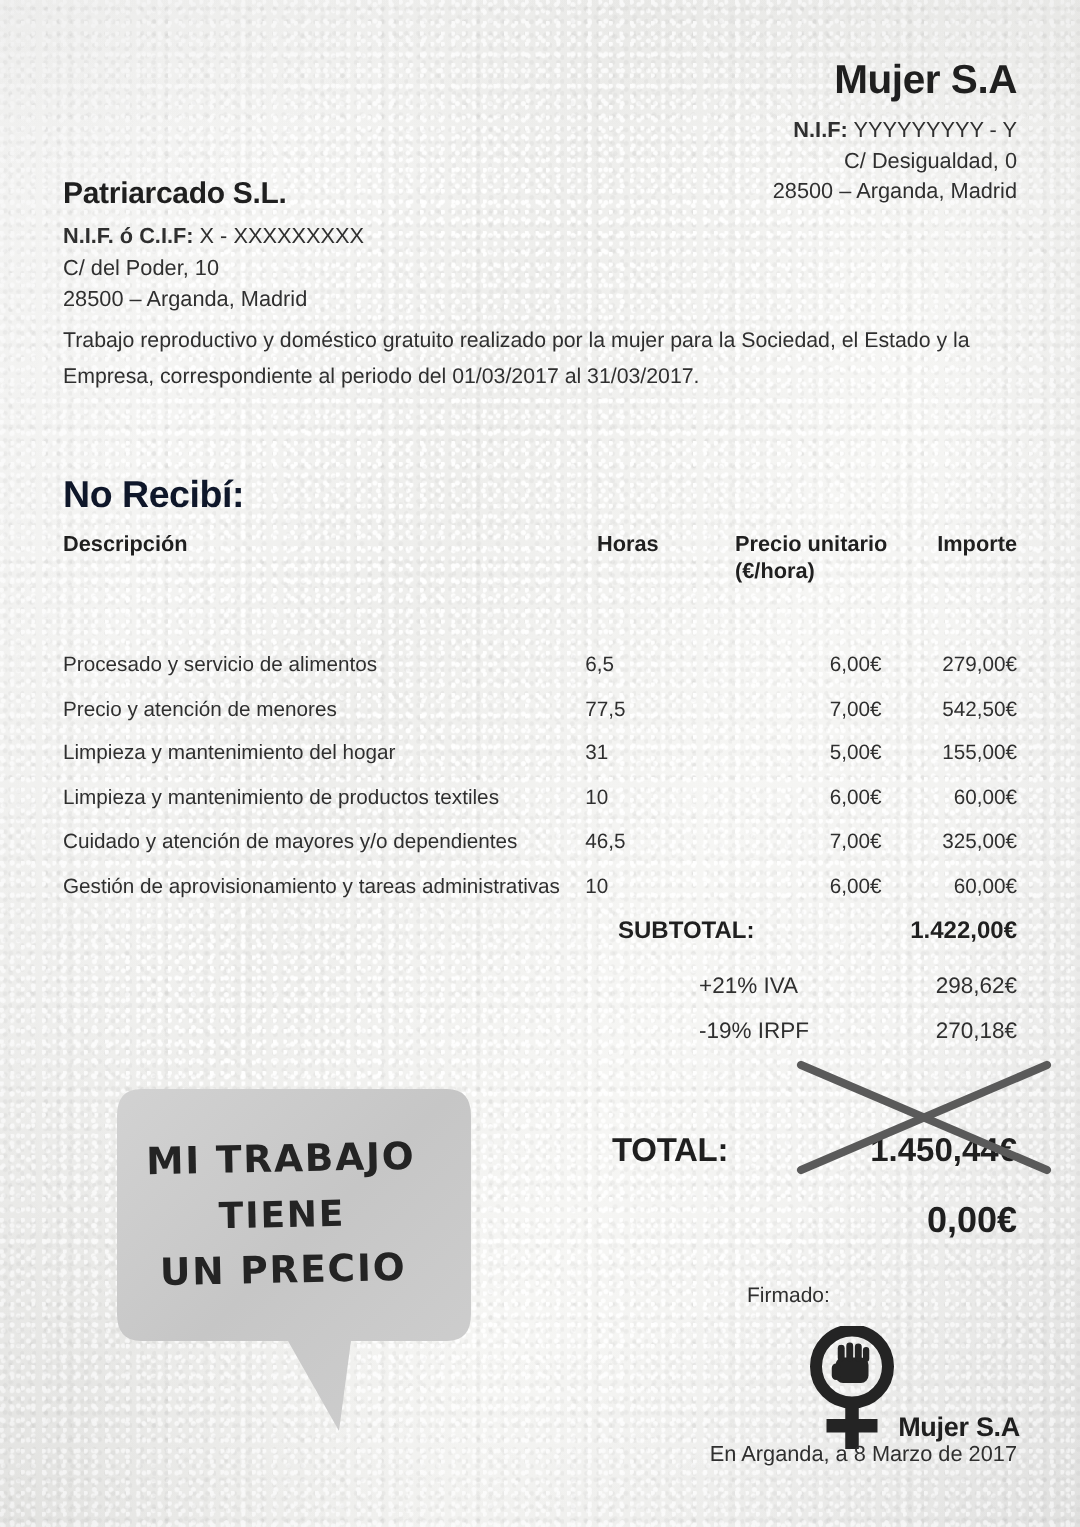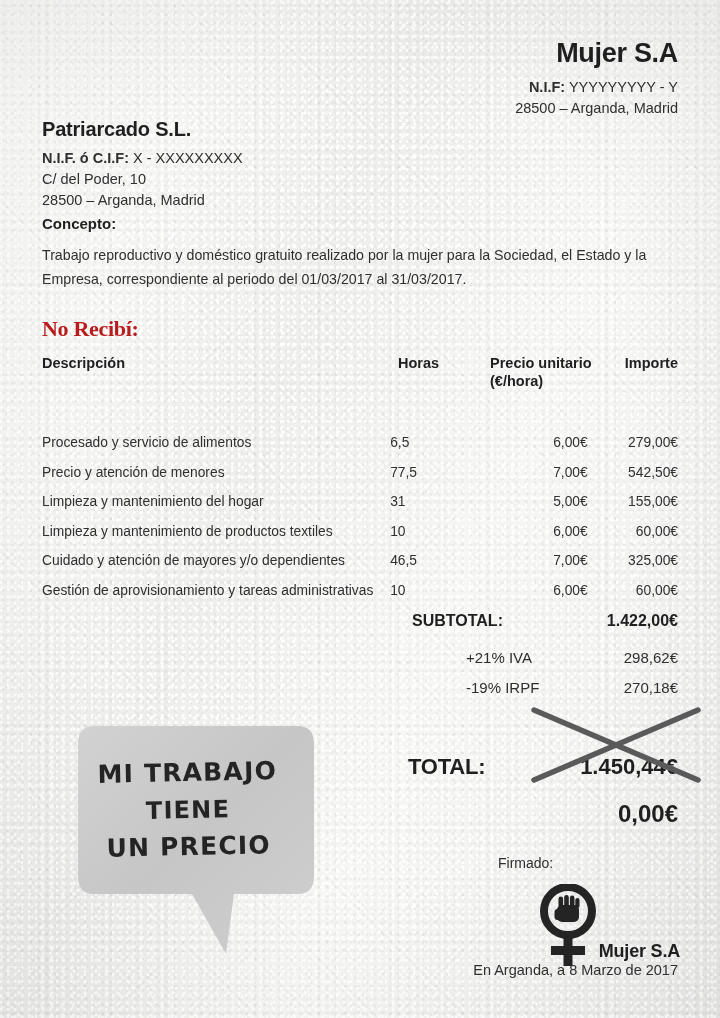--- a/index.html
+++ b/index.html
@@ -103,25 +103,24 @@
     font-size: 14.2px;
     line-height: 1.72;
     color: #2f2f2f;
   }
 
   
   .norecibi {
     position: absolute;
     top: 316px;
     left: 42px;
-    font-size: 22px;
-    font-weight: bold;
-    color: #b91c1c;
+    font-size: 25px;
+    font-weight: bold;
+    color: #0f172a;
     letter-spacing: -0.3px;
-    font-family: Liberation Serif, serif;
   }
   .table {
     position: absolute;
     top: 355px;
     left: 42px;
     width: 636px;
   }
   .trow {
     display: flex;
     align-items: flex-start;
@@ -290,35 +289,35 @@
 <div class="paper-vignette"></div>
 
 <div class="sheet">
 
   <div class="hdr-right">
     <div class="company-name">Mujer S.A</div>
     <div class="hdr-line">
       <b>N.I.F:</b>
       <span>YYYYYYYYY - Y</span>
     </div>
+    <div class="hdr-line">C/ Desigualdad, 0</div>
     <div class="hdr-line">28500 – Arganda, Madrid</div>
   </div>
 
   <div class="hdr-left">
     <div class="client-name">Patriarcado S.L.</div>
     <div class="client-line">
       <b>N.I.F. ó C.I.F:</b>
       <span>X - XXXXXXXXX</span>
     </div>
     <div class="client-line">C/ del Poder, 10</div>
     <div class="client-line">28500 – Arganda, Madrid</div>
   </div>
 
   <div class="concepto">
-    <div class="concepto-title">Concepto:</div>
     <div class="concepto-body">Trabajo reproductivo y doméstico gratuito realizado por la mujer para la Sociedad, el Estado y la Empresa, correspondiente al periodo del 01/03/2017 al 31/03/2017.</div>
   </div>
 
   <div class="norecibi">No Recibí:</div>
 
   <div class="table">
     <div class="trow thead">
       <div class="c-desc">Descripción</div>
       <div class="c-hours">Horas</div>
       <div class="c-price">

